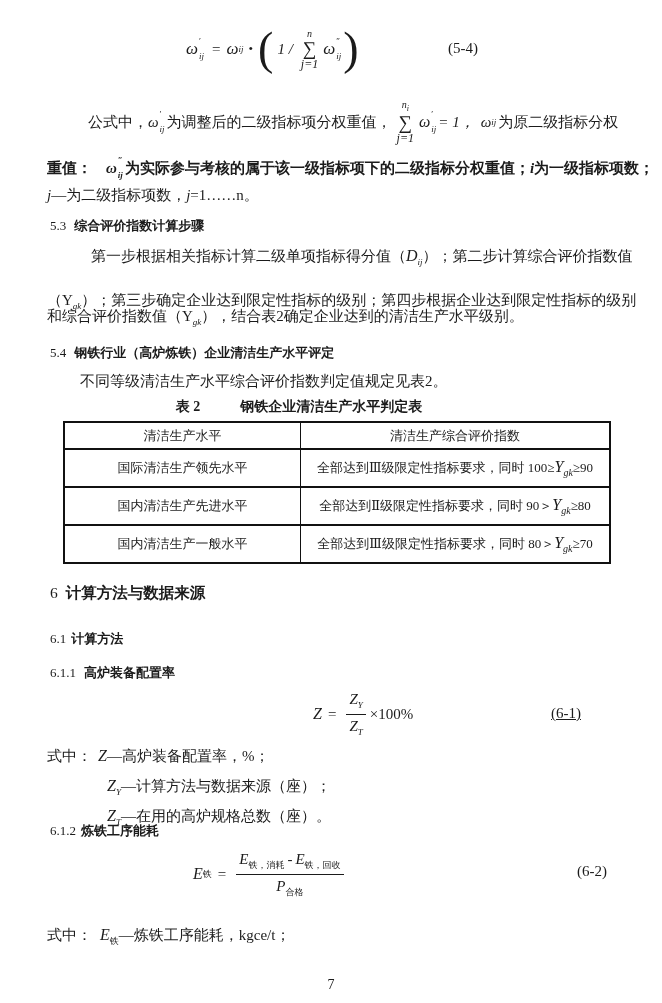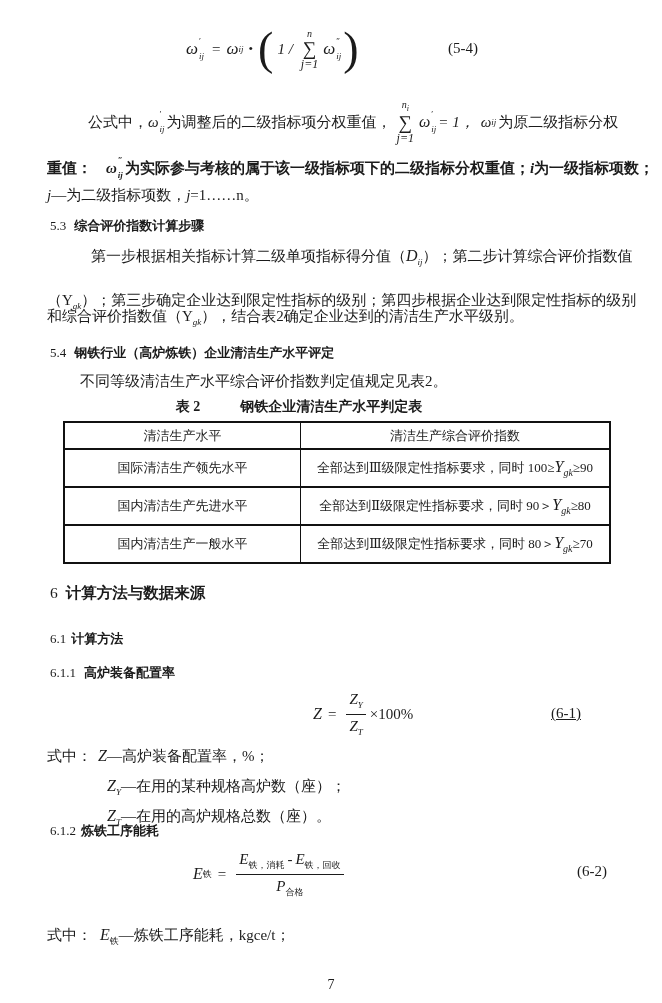--- a/index.html
+++ b/index.html
@@ -186,21 +186,21 @@
       <span class="den"><i>Z</i><sub class="it">T</sub></span>
     </span>
     <span>×100%</span>
   </div>
   <div class="abs eq-label" style="left:551px; top:705px;text-decoration:underline;">(6-1)</div>
 
   <div class="abs baseline" style="left:47px; top:747px;">
     <span style="margin-right:6px;">式中：</span><span class="it" style="font-size:16px;">Z</span><span>—高炉装备配置率，%；</span>
   </div>
   <div class="abs baseline" style="left:107px; top:777px;">
-    <span class="it" style="font-size:16px;">Z</span><sub class="it">Y</sub><span>—在用的某种规格高炉数（座）；</span>
+    <span class="it" style="font-size:16px;">Z</span><sub class="it">Y</sub><span>—计算方法与数据来源（座）；</span>
   </div>
   <div class="abs baseline" style="left:107px; top:807px;">
     <span class="it" style="font-size:16px;">Z</span><sub class="it">T</sub><span>—在用的高炉规格总数（座）。</span>
   </div>
 
   <div class="abs heading" style="left:50px; top:822px;">
     <span class="num" style="margin-right:5px;">6.1.2</span><span class="ttl">炼铁工序能耗</span>
   </div>
 
   <div class="abs flexline" style="left:193px; top:846px; height:56px;">

